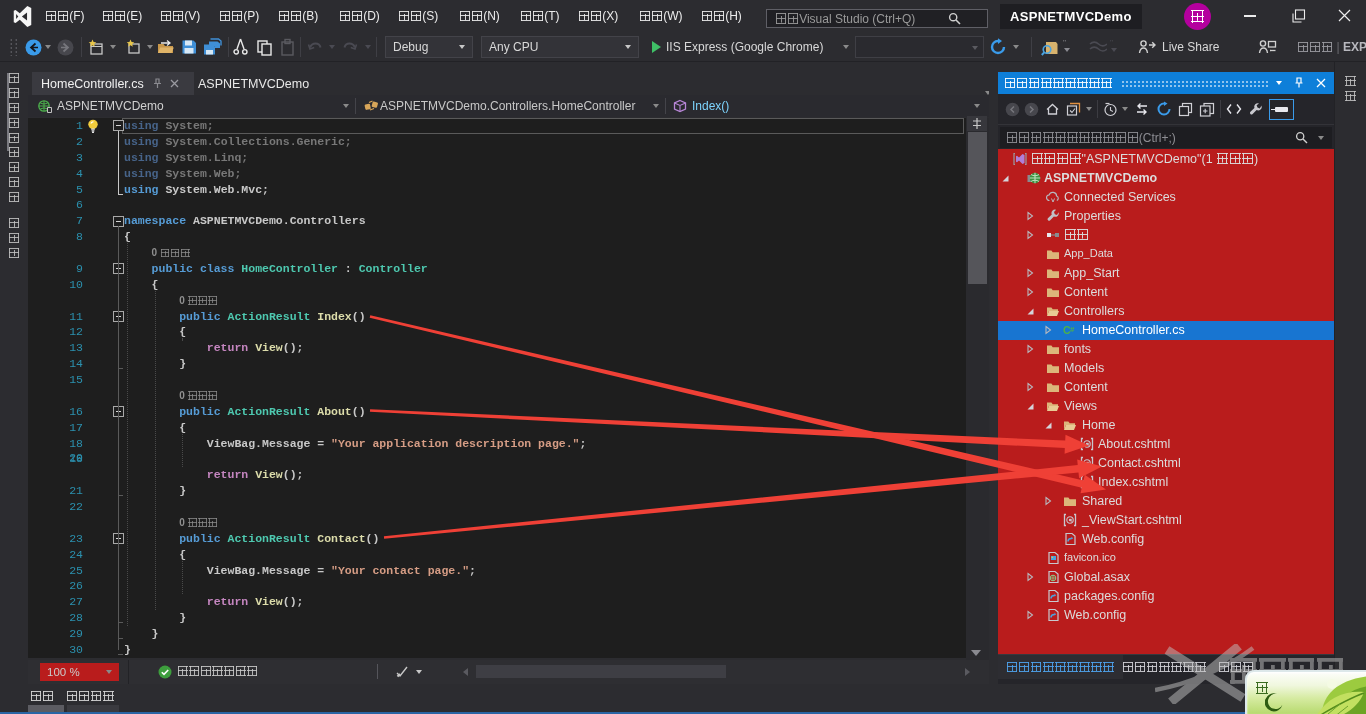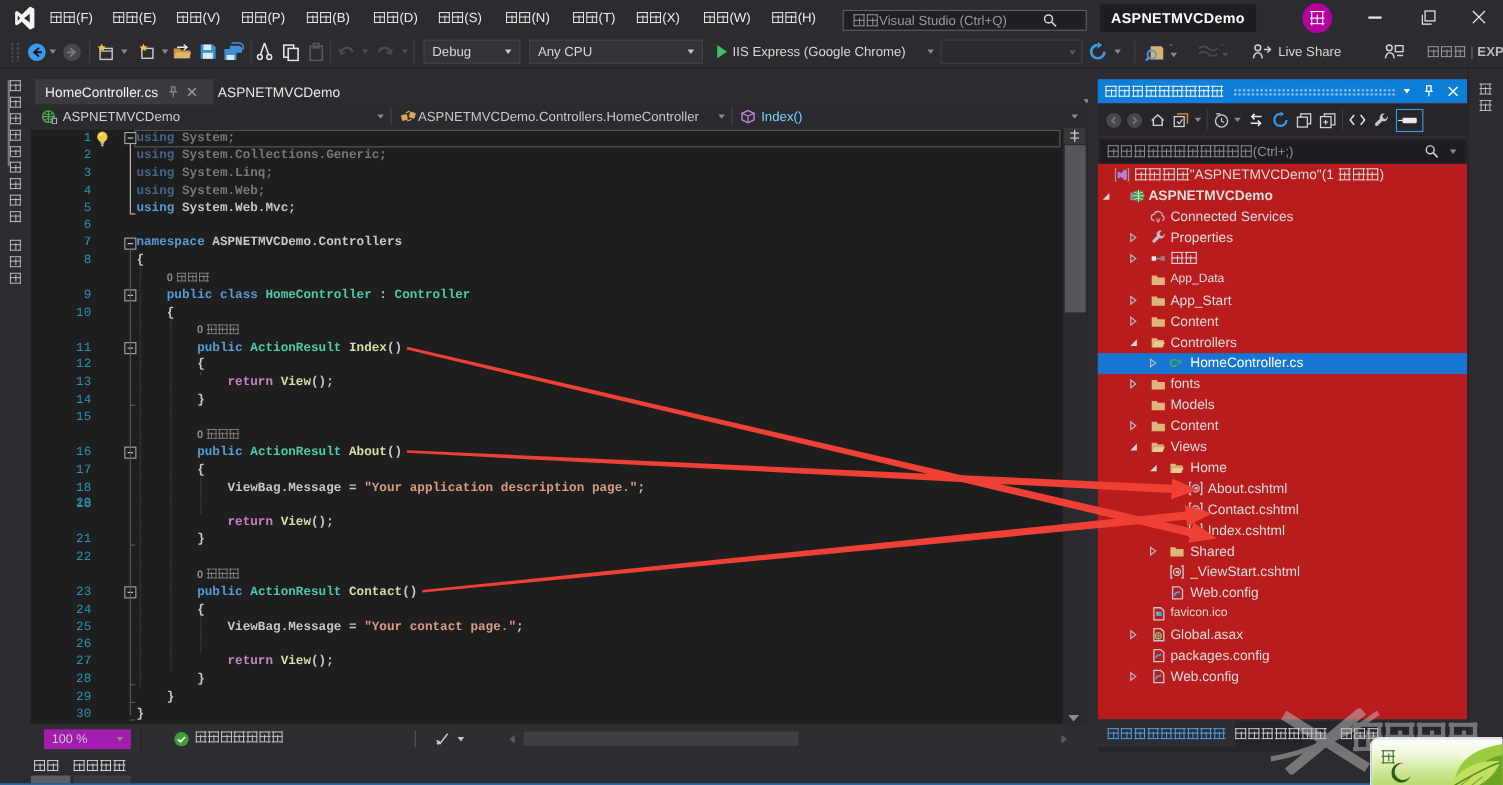--- a/index.html
+++ b/index.html
@@ -226,21 +226,21 @@
         <path d="M7 1.5 12.5 4v6L7 12.5 1.5 10V4z" fill="none" stroke="#b886d8" stroke-width="1.3"></path>
         <path d="M1.5 4 7 6.5 12.5 4M7 6.5V12.5" stroke="#b886d8" stroke-width="1.1" fill="none"></path>
       </svg>
    <span style="position:absolute;left:664px;color:#7dd3fc">Index()</span>
    <span class="ddg" style="position:absolute;left:946px"></span>
  </div>
 
  <div class="abs" id="codebg" style="left:0;top:56px;width:961px;height:540px;background:#1e1e1e"></div>
 
  <div class="abs" style="left:0;top:598px;width:961px;height:24px;background:#2e2e32;color:#cacaca;font-size:11.5px">
-   <div class="abs" style="left:12px;top:3px;width:79px;height:18px;background:#a21caf;display:flex;align-items:center;justify-content:space-between;padding:0 7px">100 %<span class="ddg"></span></div>
+   <div class="abs" style="left:12px;top:3px;width:79px;height:18px;background:#b91c1c;display:flex;align-items:center;justify-content:space-between;padding:0 7px">100 %<span class="ddg"></span></div>
    <div class="abs" style="left:100px;top:0;width:1px;height:24px;background:#222226"></div>
    <svg class="abs" style="left:130px;top:5px" width="14" height="14" viewBox="0 0 14 14">
         <circle cx="7" cy="7" r="6.5" fill="#3d9e3d"></circle>
         <path d="M3.8 7.2 6 9.4 10.2 5" stroke="#fff" stroke-width="1.6" fill="none"></path>
       </svg>
    <span class="abs" style="left:149px;top:5px"><span class="z"></span><span class="z"></span><span class="z"></span><span class="z"></span><span class="z"></span><span class="z"></span><span class="z"></span></span>
    <div class="abs" style="left:349px;top:4px;width:1px;height:15px;background:#55555b"></div>
    <svg class="abs" style="left:367px;top:5px" width="14" height="13" viewBox="0 0 14 13">
         <path d="M2 8l3 3L12 2" stroke="#c8c8c8" stroke-width="1.4" fill="none"></path>
         <path d="M2.5 11.5 5 9" stroke="#c8c8c8" stroke-width="2"></path>

